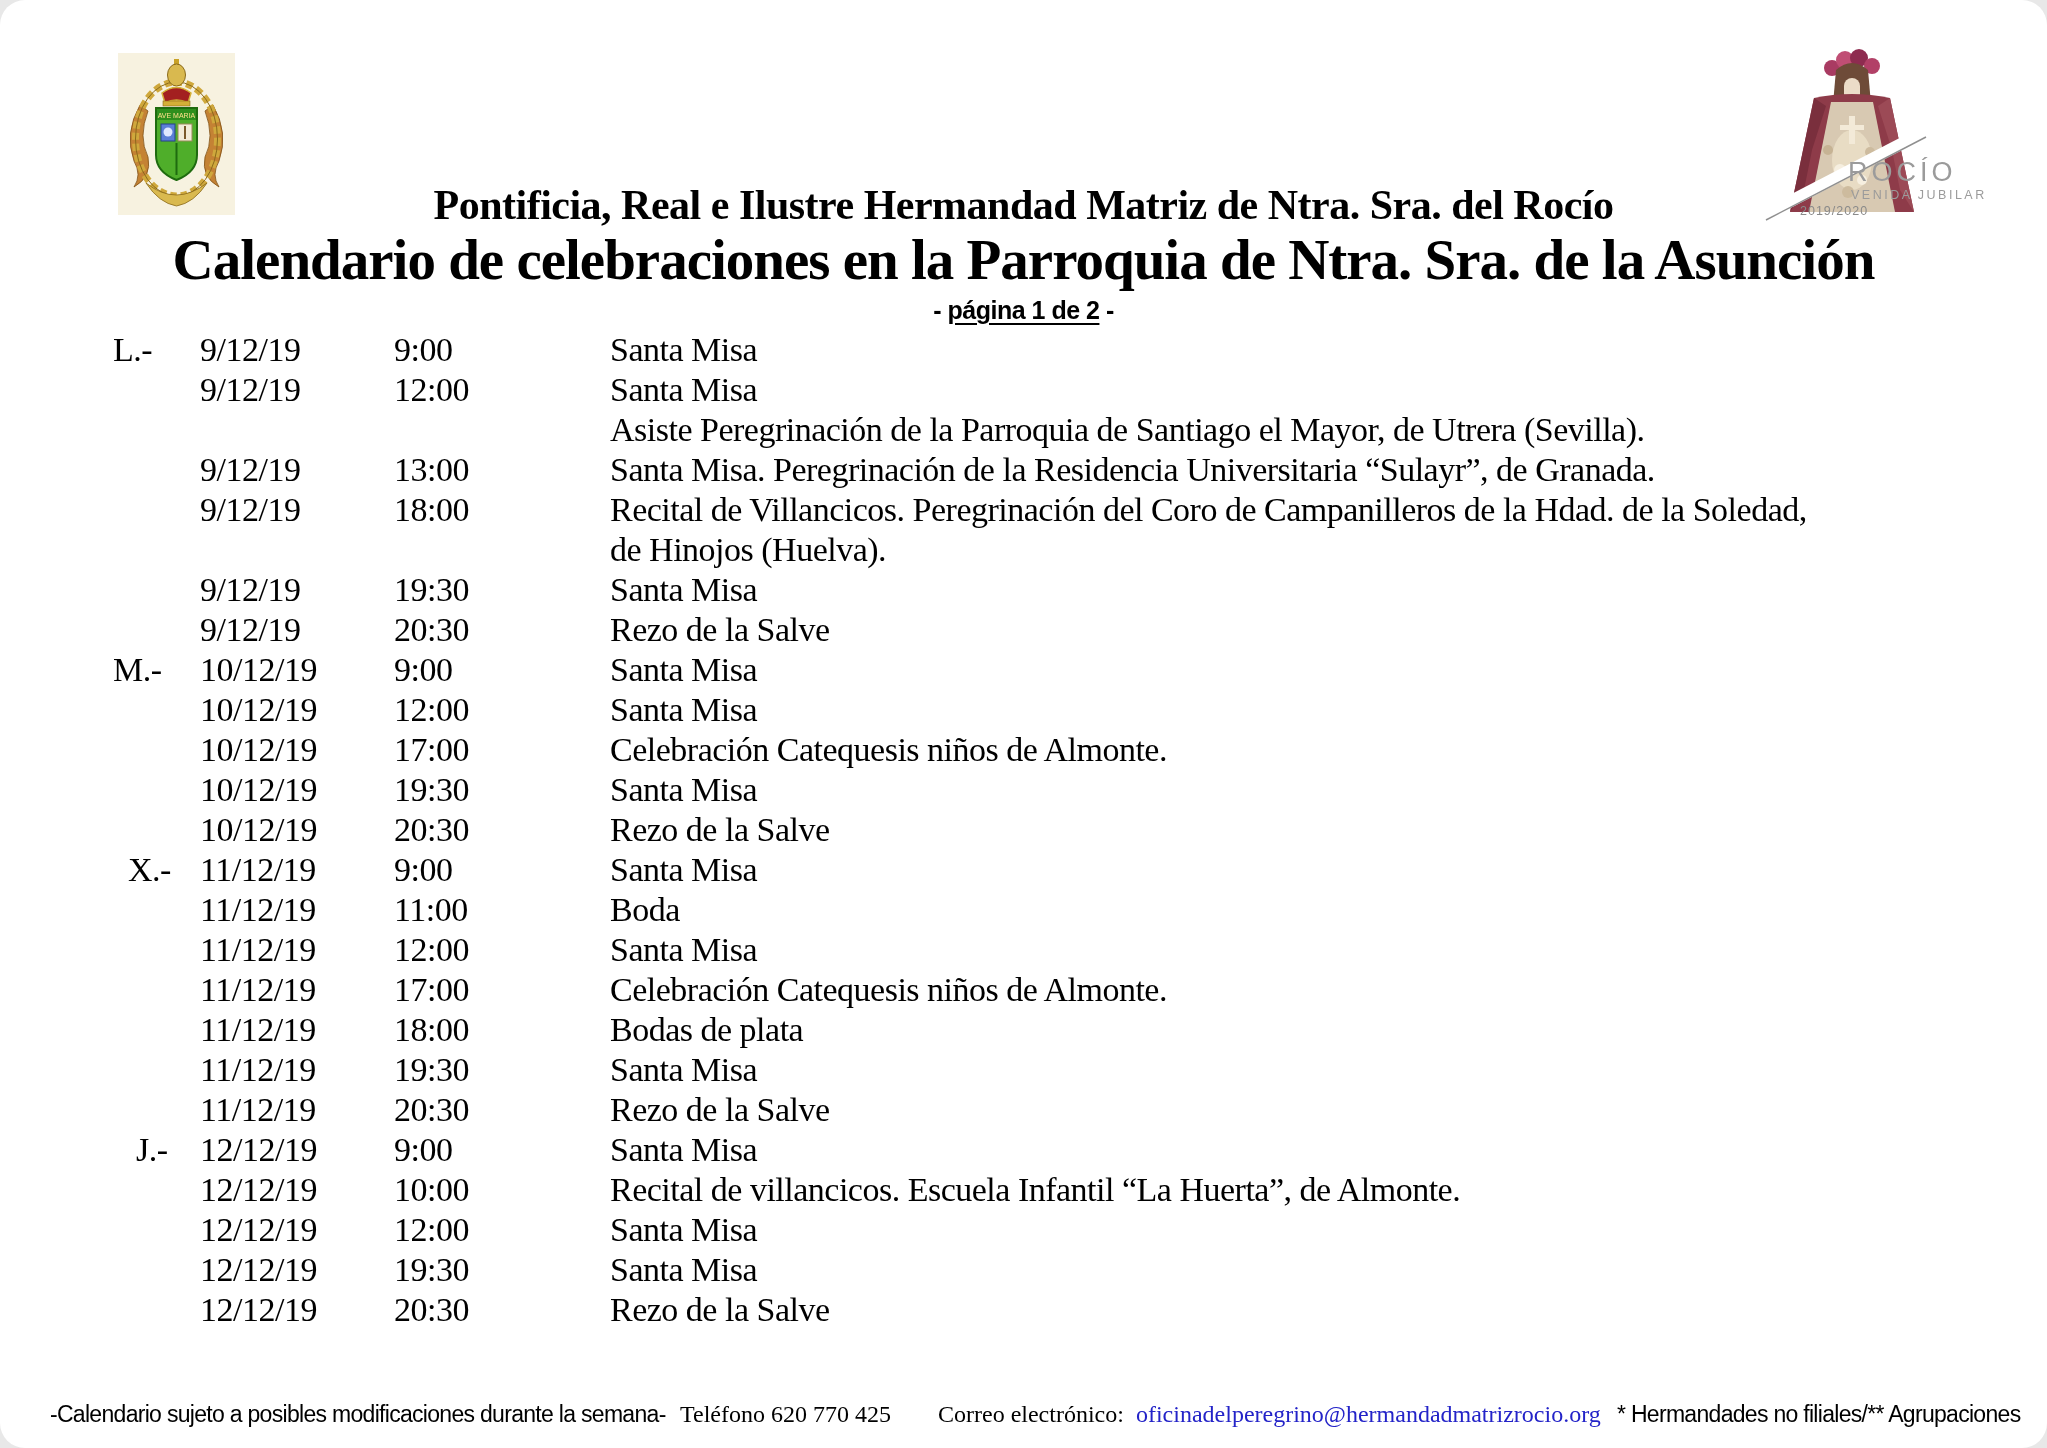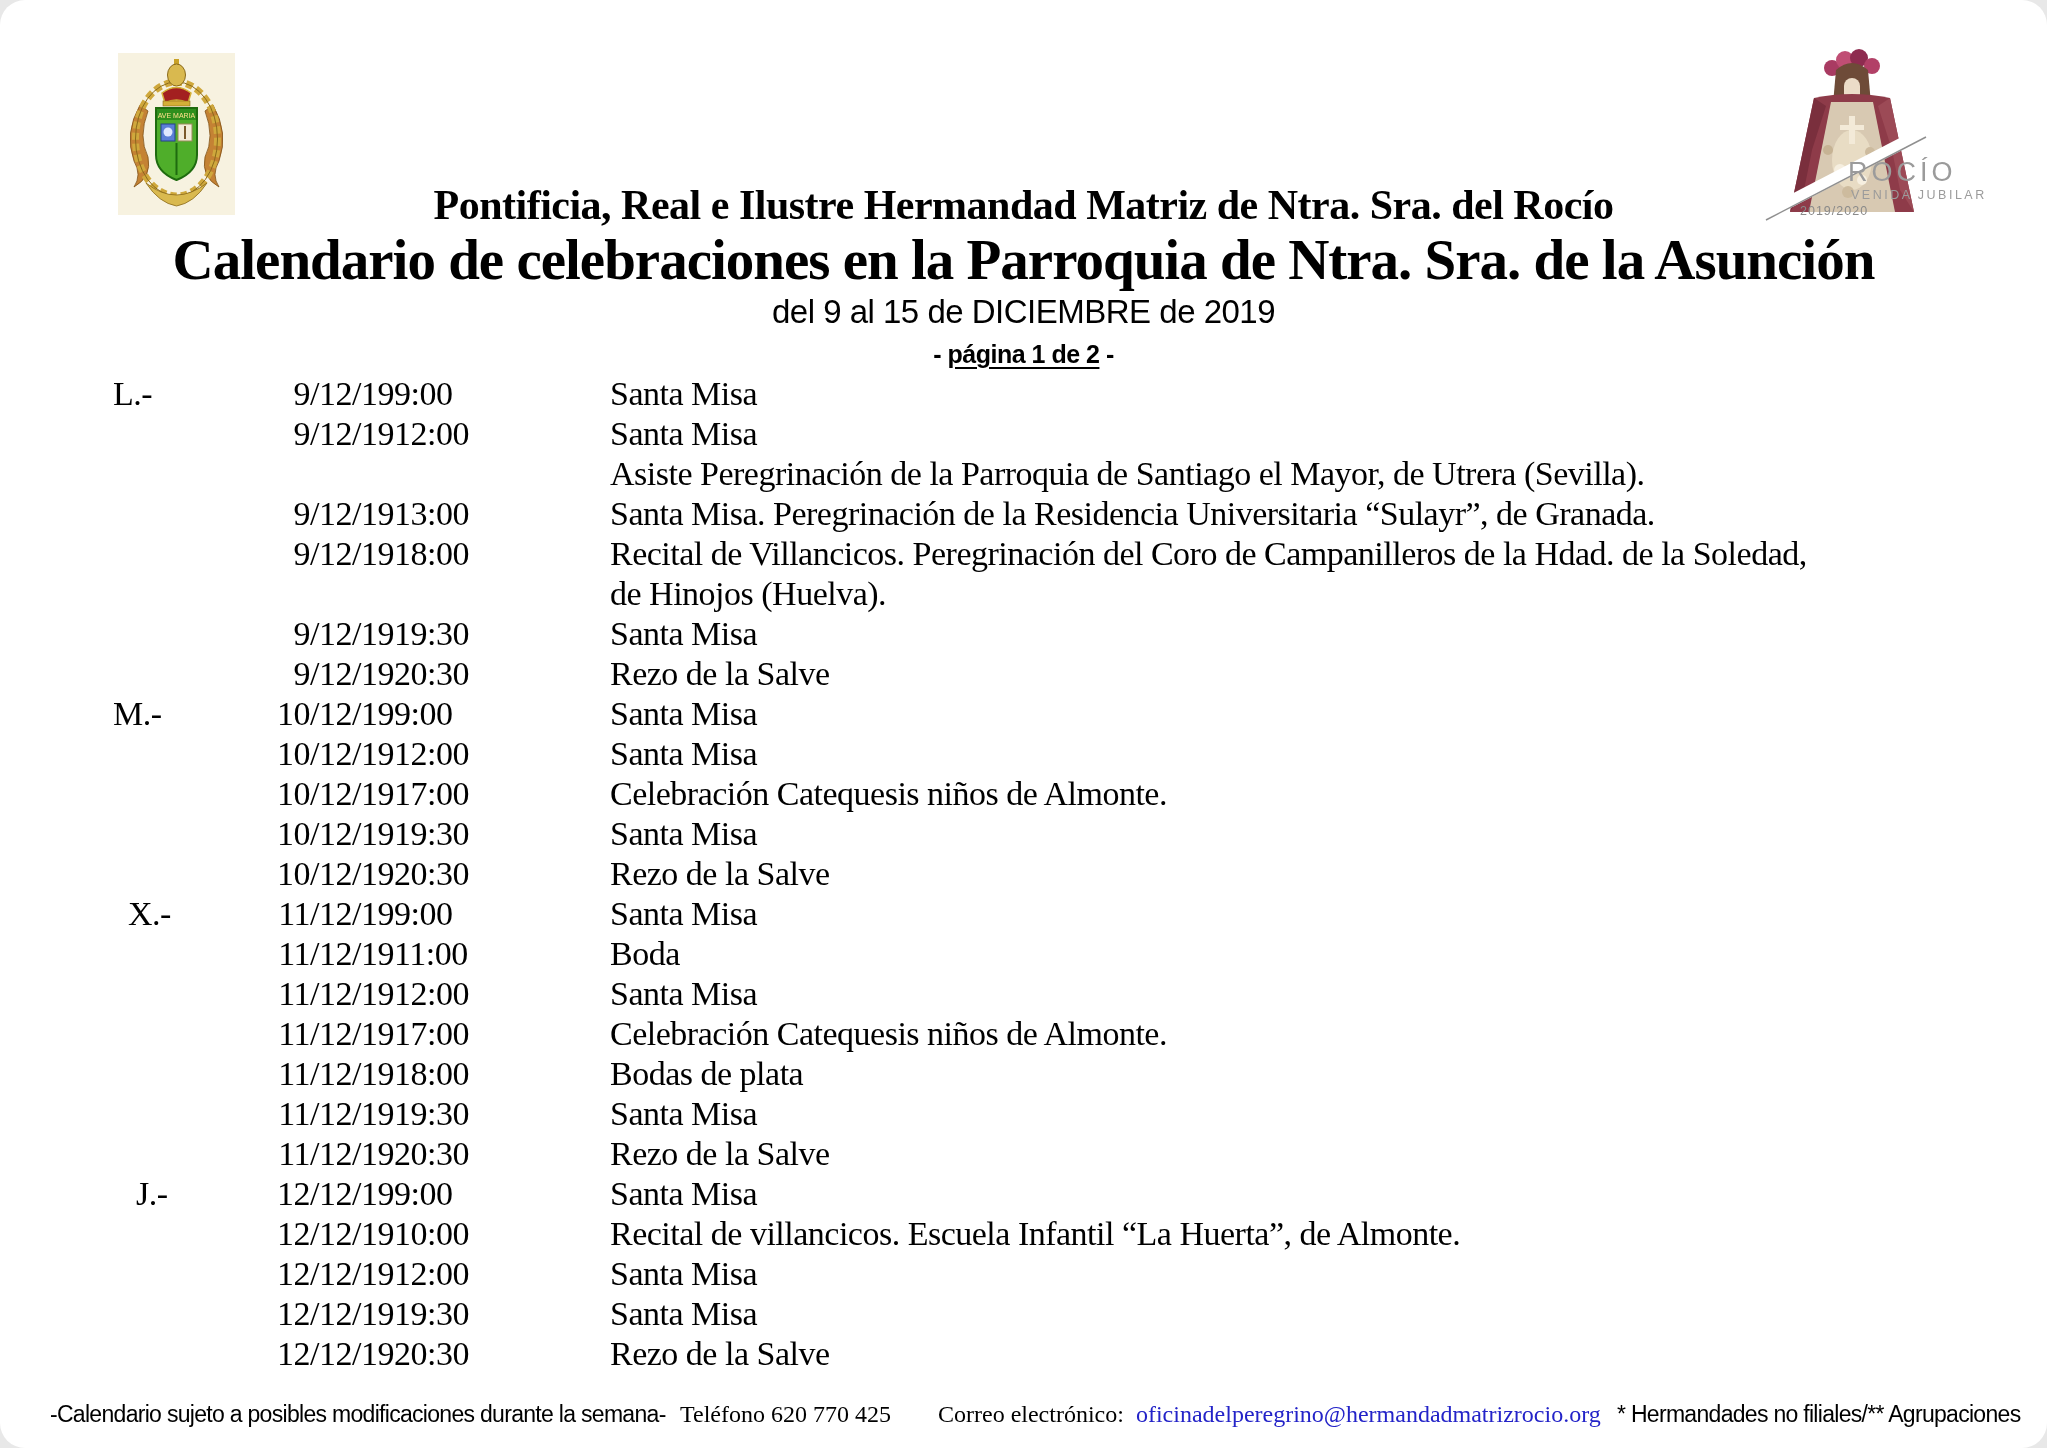--- a/index.html
+++ b/index.html
@@ -35,21 +35,21 @@
   .rocio text { font-family:"Liberation Sans", sans-serif; }
 
   
   .schedule { width:100%; }
   .s-row {
     display:grid; grid-template-columns:200px 194px 157px auto;
     height:40px; line-height:40px;
     font-size:34px; letter-spacing:-0.5px; white-space:nowrap;
   }
   .c-day  { padding-left:113px; }
-  .c-date { text-align:right; }
+  .c-date { text-align:left; }
   .c-time { text-align:left; }
   .c-event{ padding-left:59px; }
 
   
   .footer { position:absolute; left:0; top:1396px; width:2047px; height:40px; }
   .footer > div { position:absolute; top:0; line-height:36px; white-space:nowrap; }
   .f-sans { font-family:"Liberation Sans", sans-serif; font-size:23px; letter-spacing:-0.7px; }
   .f-serif{ font-family:"Liberation Serif", serif; font-size:24px; }
   .f-note   { left:50px; }
   .f-phone  { left:680px; }
@@ -119,21 +119,20 @@
     <line x1="14" y1="180" x2="174" y2="97" stroke="#8f8f8f" stroke-width="1.5"></line>
 
     <text x="96" y="141" font-size="27" letter-spacing="4" fill="#9b9b9b">ROCÍO</text>
     <text x="99" y="159" font-size="12.5" letter-spacing="2.5" fill="#9b9b9b">VENIDA JUBILAR</text>
     <text x="48" y="175" font-size="12.5" letter-spacing="1" fill="#8a8a8a">2019/2020</text>
   </svg>
 
   <div class="header">
     <div class="org-line">Pontificia, Real e Ilustre Hermandad Matriz de Ntra. Sra. del Rocío</div>
     <div class="main-title">Calendario de celebraciones en la Parroquia de Ntra. Sra. de la Asunción</div>
-    <div class="date-range">del 9 al 15 de DICIEMBRE de 2019</div>
     <div class="page-line"><span>- </span><span class="u">página 1 de 2</span><span> -</span></div>
   </div>
 
   <div class="schedule">
     <div class="s-row">
       <div class="c-day">L.-</div>
       <div class="c-date">9/12/19</div>
       <div class="c-time">9:00</div>
       <div class="c-event">Santa Misa</div>
     </div>

